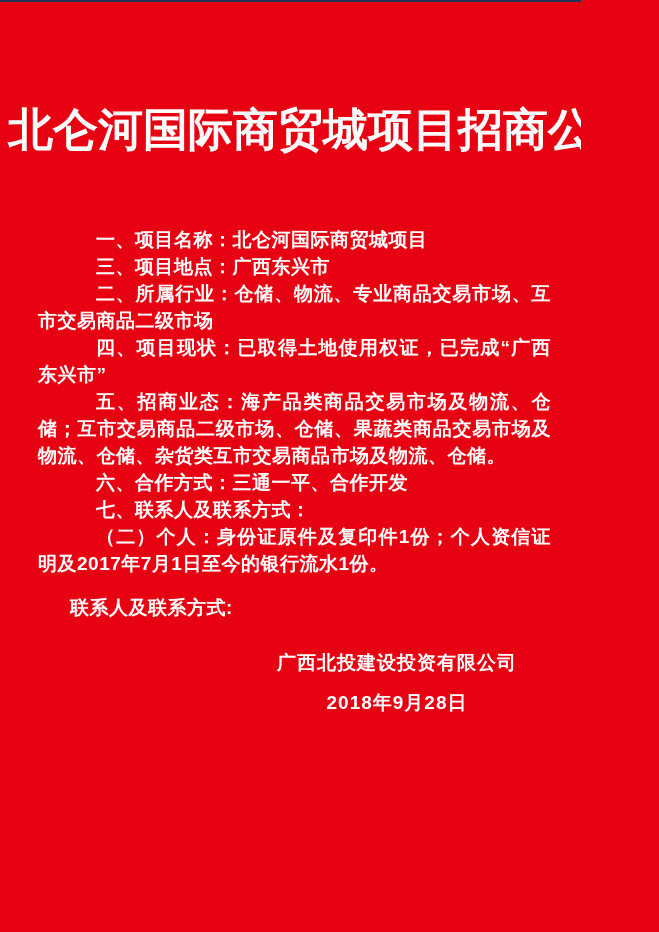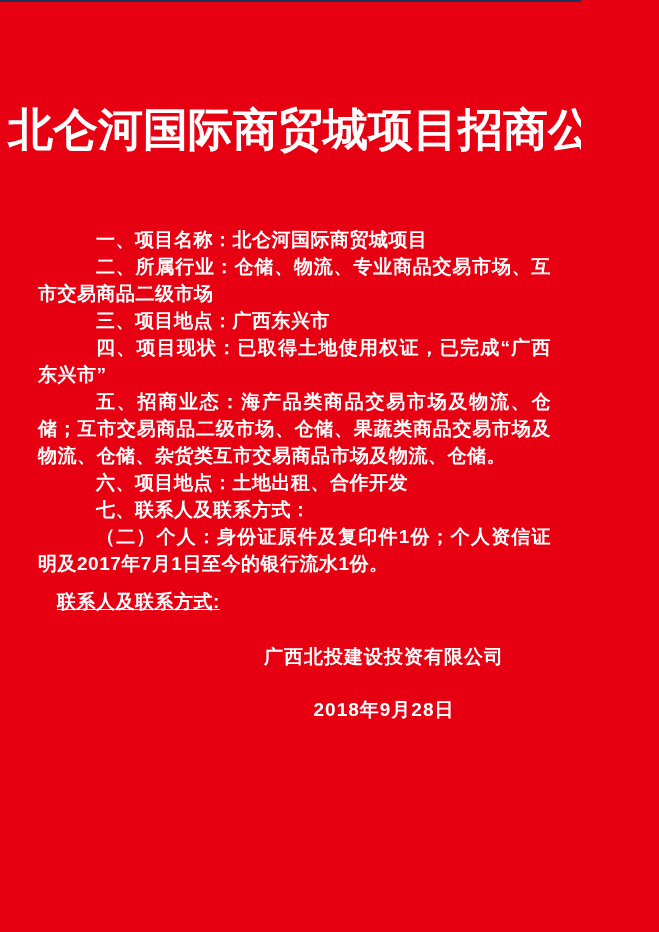--- a/index.html
+++ b/index.html
@@ -42,46 +42,46 @@
   .body p{
     margin:0;
     text-indent:58px;
   }
   .contact{
     margin:10px 30px 0 54px;
     font-size:19px;
     line-height:30px;
     letter-spacing:0.5px;
   }
-  .contact p{margin:3px;text-decoration:underline;}
+  .contact p{margin:16px;}
   .signature{
     margin:22px 60px 0 auto;
     width:fit-content;
     text-align:center;
     font-size:19px;
     line-height:36px;
     letter-spacing:1px;
   }
-  .signature p{margin:17px;text-align:center;}
+  .signature p{margin:4px;text-align:center;}
 </style>
 </head>
 <body>
 
 <div class="page">
   <div class="top-edge"></div>
 
   <h1 class="title">北仑河国际商贸城项目招商公告</h1>
 
   <div class="body">
     <p>一、项目名称：北仑河国际商贸城项目</p>
+    <p>三、项目地点：广西东兴市</p>
     <p>二、所属行业：仓储、物流、专业商品交易市场、互市交易商品二级市场</p>
-    <p>三、项目地点：广西东兴市</p>
     <p>四、项目现状：已取得土地使用权证，已完成“广西东兴市”</p>
     <p>五、招商业态：海产品类商品交易市场及物流、仓储；互市交易商品二级市场、仓储、果蔬类商品交易市场及物流、仓储、杂货类互市交易商品市场及物流、仓储。</p>
-    <p>六、项目地点：土地出租、合作开发</p>
+    <p>六、合作方式：三通一平、合作开发</p>
     <p>七、联系人及联系方式：</p>
     <p>（二）个人：身份证原件及复印件1份；个人资信证明及2017年7月1日至今的银行流水1份。</p>
   </div>
 
   <div class="contact">
     <p>联系人及联系方式:</p>
   </div>
 
   <div class="signature">
     <p>广西北投建设投资有限公司</p>

